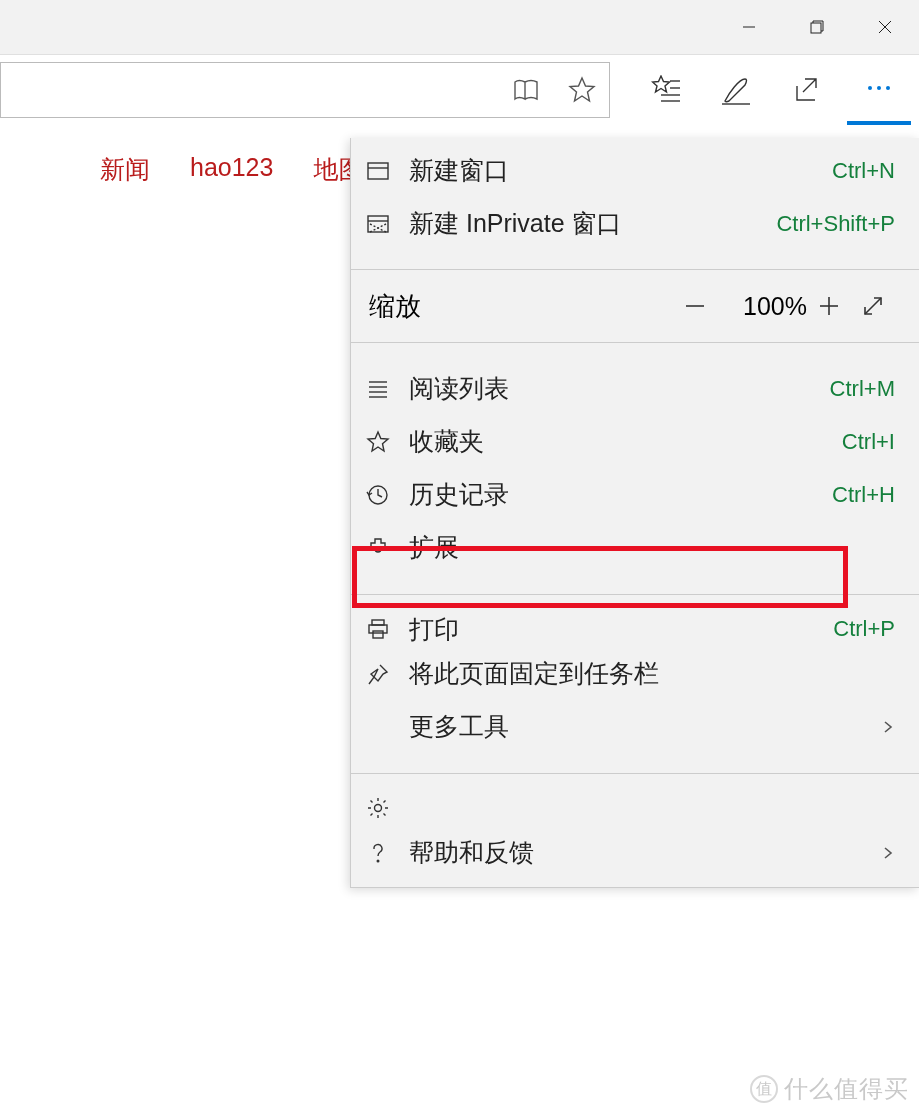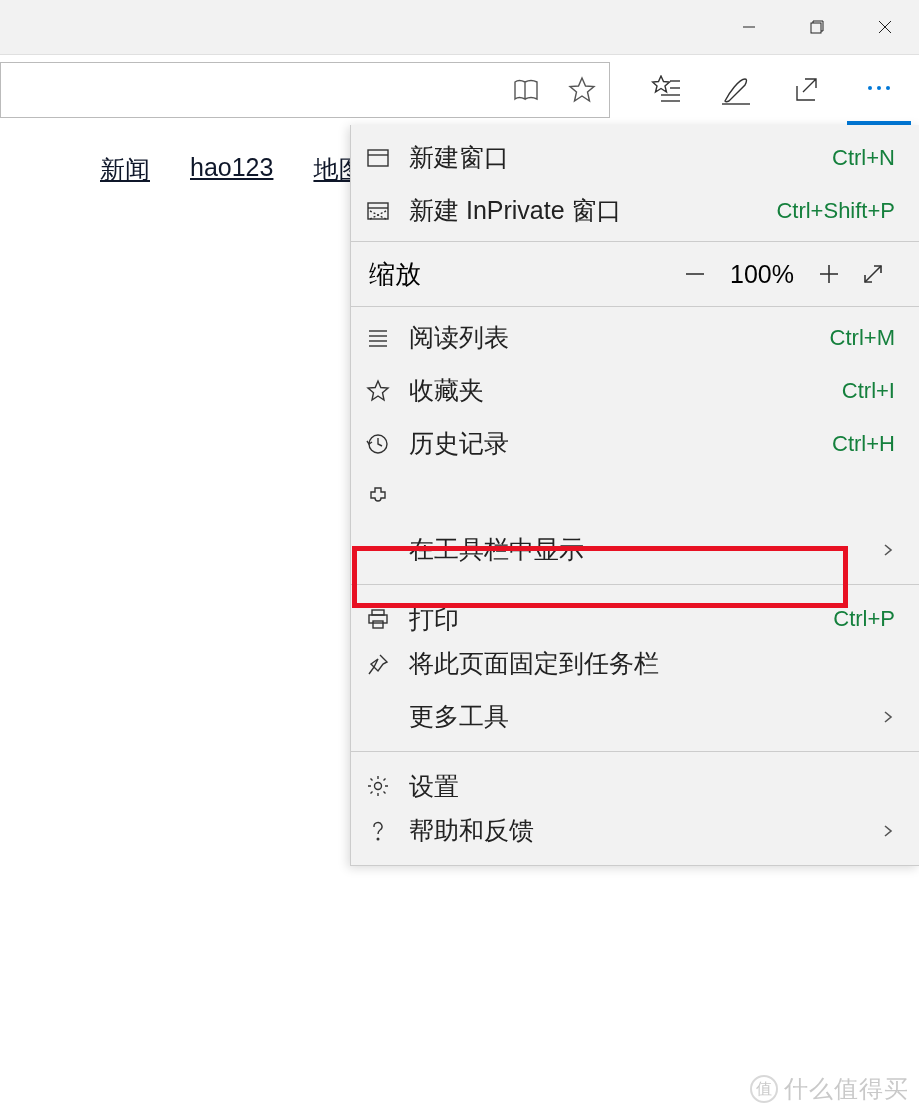--- a/index.html
+++ b/index.html
@@ -10,37 +10,37 @@
 .toolbar{height:70px;display:flex;align-items:center;padding:0 8px}
 .url-box{flex:0 0 610px;height:56px;border:1px solid #bbb;margin-left:-8px;display:flex;align-items:center;justify-content:flex-end;padding-right:12px;gap:26px}
 .url-ico{width:30px;height:30px;display:flex;align-items:center;justify-content:center}
 .url-ico svg{width:28px;height:28px;stroke:#555;stroke-width:1.4;fill:none}
 .tb-group{display:flex;align-items:center;margin-left:40px;gap:38px}
 .tb-ico{width:32px;height:32px;display:flex;align-items:center;justify-content:center}
 .tb-ico svg{width:30px;height:30px;stroke:#333;stroke-width:1.4;fill:none}
 .more-btn{width:64px;height:70px;display:flex;align-items:center;justify-content:center;border-bottom:4px solid #0078d7;margin-left:auto}
 .more-btn svg{width:28px;height:28px}
 .page-links{padding:28px 0 0 100px;display:flex;gap:40px}
-.page-links a{color:#0f172a;font-size:25px;text-decoration:underline}
-.dropdown{position:absolute;top:125px;right:0;width:569px;background:#f2f2f2;border-left:1px solid #ccc;border-bottom:1px solid #ccc;box-shadow:-2px 2px 10px rgba(0,0,0,.15)}
+.page-links a{color:#b91c1c;font-size:25px;}
+.dropdown{position:absolute;top:138px;right:0;width:569px;background:#f2f2f2;border-left:1px solid #ccc;border-bottom:1px solid #ccc;box-shadow:-2px 2px 10px rgba(0,0,0,.15)}
 .menu-row{display:flex;align-items:center;height:53px;padding:0 24px 0 14px;color:#222}
-.menu-row.sep{border-top:1.5px solid #ccc;margin-top:8px;padding-top:16px}
+.menu-row.sep{border-top:1.5px solid #ccc;margin-top:20px;padding-top:16px}
 .menu-row .mi-icon{width:26px;height:26px;margin-right:18px;display:flex;align-items:center;justify-content:center;flex-shrink:0}
 .menu-row .mi-icon svg{width:24px;height:24px;stroke:#333;stroke-width:1.4;fill:none}
 .menu-row .mi-spacer{width:44px;flex-shrink:0}
 .menu-row .mi-label{font-size:25px;flex:1}
 .menu-row .mi-shortcut{font-size:22px;color:#15803d;white-space:nowrap}
 .menu-row .mi-arrow{width:20px;display:flex;justify-content:flex-end}
 .menu-row .mi-arrow svg{width:14px;height:14px;stroke:#555;stroke-width:1.6;fill:none}
-.zoom-row{display:flex;align-items:center;height:66px;padding:0 24px 0 18px;border-bottom:1.5px solid #ccc;border-top:1.5px solid #ccc;margin:4px 0}
+.zoom-row{display:flex;align-items:center;height:74px;padding:0 24px 0 18px;border-bottom:1.5px solid #ccc;border-top:1.5px solid #ccc;margin:19px 0}
 .zoom-row .z-label{font-size:26px}
 .zoom-row .flex{flex:1}
 .zoom-btn{width:44px;height:44px;display:flex;align-items:center;justify-content:center}
 .zoom-btn svg{width:22px;height:22px;stroke:#333;stroke-width:1.6;fill:none}
-.zoom-val{font-size:25px;min-width:90px;text-align:center}
+.zoom-val{font-size:25px;min-width:90px;text-align:right}
 .highlight{position:absolute;border:5px solid #e81123;pointer-events:none}
 .watermark{position:absolute;right:10px;bottom:10px;display:flex;align-items:center;gap:6px;opacity:.45;color:#888}
 .watermark .wm-circ{width:28px;height:28px;border:2px solid #aaa;border-radius:50%;display:flex;align-items:center;justify-content:center;font-size:16px}
 .watermark .wm-text{font-size:24px;letter-spacing:1px}
 </style>
 </head>
 <body>
 
 <div class="title-bar">
   <div class="win-btn">
@@ -198,31 +198,23 @@
     <span class="mi-shortcut">Ctrl+H</span>
   </div>
 
 
   <div class="menu-row">
     <span class="mi-icon">
         <svg viewBox="0 0 24 24">
           <path d="M9 3h6v4h4v6h-4a3 3 0 0 1-6 0H5V7h4z"></path>
         </svg>
       </span>
-  </div>
-
-  <div class="menu-row">
-    <span class="mi-spacer"></span>
-    <span class="mi-label">在工具栏中显示</span>
-    <span class="mi-arrow">
-        <svg viewBox="0 0 14 14">
-          <polyline points="4,2 10,7 4,12"></polyline>
-        </svg>
-      </span>
-  </div>
+    <span class="mi-label">扩展</span>
+  </div>
+
 
   <div class="menu-row sep">
     <span class="mi-icon">
         <svg viewBox="0 0 24 24">
           <rect x="6" y="3" width="12" height="5"></rect>
           <rect x="3" y="8" width="18" height="8"></rect>
           <rect x="7" y="14" width="10" height="7"></rect>
         </svg>
       </span>
     <span class="mi-label">打印</span>
@@ -250,21 +242,20 @@
       </span>
   </div>
 
   <div class="menu-row sep">
     <span class="mi-icon">
         <svg viewBox="0 0 24 24">
           <circle cx="12" cy="12" r="3.5"></circle>
           <path d="M12 2v3M12 19v3M2 12h3M19 12h3M4.5 4.5l2 2M17.5 17.5l2 2M4.5 19.5l2-2M17.5 6.5l2-2"></path>
         </svg>
       </span>
-    <span class="mi-label">设置</span>
   </div>
 
   <div class="menu-row" style="margin-bottom:8px">
     <span class="mi-icon">
         <svg viewBox="0 0 24 24">
           <path d="M8 8 a4 4 0 1 1 6 3 c-2 1.5-2 2-2 4"></path>
           <circle cx="12" cy="20" r="0.8" fill="#333"></circle>
         </svg>
       </span>
     <span class="mi-label">帮助和反馈</span>

